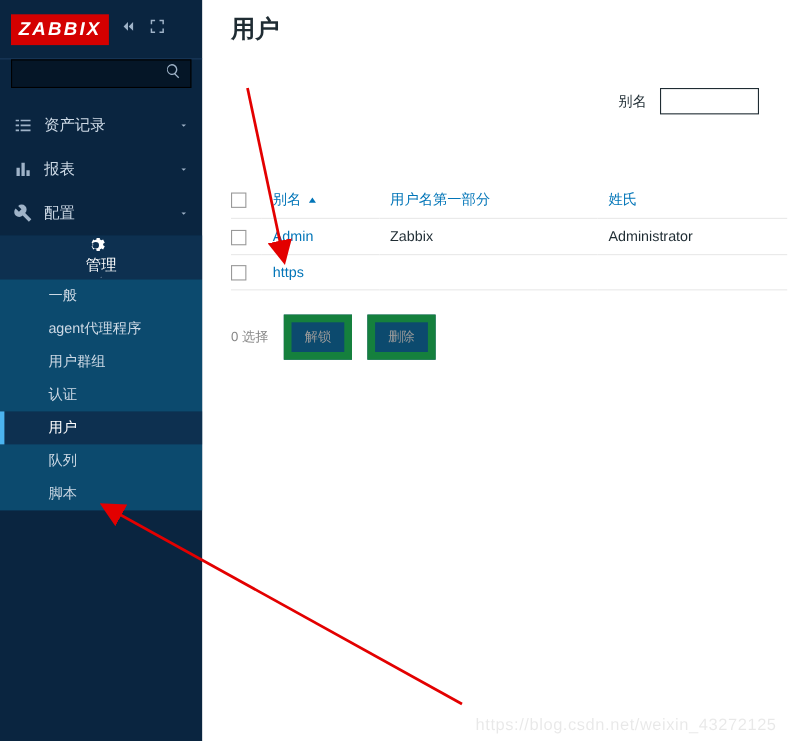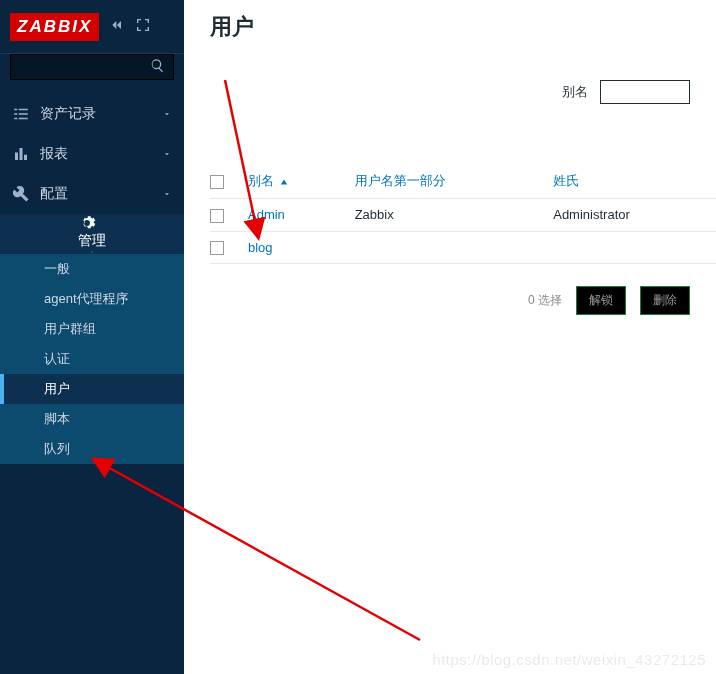--- a/index.html
+++ b/index.html
@@ -33,23 +33,23 @@
 
     .tbl { width: calc(100% - 26px); margin-left: 26px; border-collapse: collapse; }
     .tbl th, .tbl td { text-align: left; padding: 8px 10px; font-size: 13px; border-bottom: 1px solid #e8e8e8; font-weight: normal; }
     .tbl th { color: #0275b8; cursor: pointer; }
     .tbl th:first-child, .tbl td:first-child { width: 28px; padding-left: 0; }
     .tbl td { color: #1f2c33; }
     .link { color: #0275b8; cursor: pointer; }
     .chk { width: 14px; height: 14px; border: 1px solid #999; background: #fff; display: inline-block; vertical-align: middle; }
     .sort-ic { display: inline-block; vertical-align: middle; margin-left: 2px; }
 
-    .bulk { padding: 22px 26px; display: flex; align-items: center; gap: 14px; justify-content: flex-end; }
+    .bulk { padding: 22px 26px; display: flex; align-items: center; gap: 14px; }
     .bulk-count { font-size: 12px; color: #888; }
-    .btn { border: 1px solid #15803d; background: #000000; color: #999; font-size: 12px; padding: 5px 12px; cursor: not-allowed; }
+    .btn { border: 7px solid #15803d; background: #0c4a6e; color: #999; font-size: 12px; padding: 5px 12px; cursor: not-allowed; }
 
     .arrow { position: absolute; pointer-events: none; z-index: 10; }
     .wm { position: absolute; bottom: 6px; right: 10px; color: rgba(0,0,0,0.09); font-size: 15px; letter-spacing: 0.5px; }
   </style>
 </head>
 <body>
 
 <aside class="sidebar">
   <div class="sb-header">
     <span class="logo">ZABBIX</span>
@@ -113,24 +113,24 @@
       <li class="sub-item">
           <span>用户群组</span>
         </li>
       <li class="sub-item">
           <span>认证</span>
         </li>
       <li class="sub-item active">
           <span>用户</span>
         </li>
       <li class="sub-item">
-          <span>脚本</span>
+          <span>队列</span>
         </li>
       <li class="sub-item">
-          <span>队列</span>
+          <span>脚本</span>
         </li>
     </ul>
   </ul>
 </aside>
 
 <main class="main">
   <h1 class="page-h">用户</h1>
 
   <div class="filter">
     <span class="filter-label">别名</span>
@@ -153,21 +153,21 @@
     </thead>
     <tbody>
       <tr>
         <td><span class="chk"></span></td>
         <td><span class="link">Admin</span></td>
         <td>Zabbix</td>
         <td>Administrator</td>
       </tr>
       <tr>
         <td><span class="chk"></span></td>
-        <td><span class="link">blog</span></td>
+        <td><span class="link">https</span></td>
         <td></td>
         <td></td>
       </tr>
     </tbody>
   </table>
 
   <div class="bulk">
     <span class="bulk-count">0 选择</span>
     <button class="btn">解锁</button>
     <button class="btn">删除</button>

